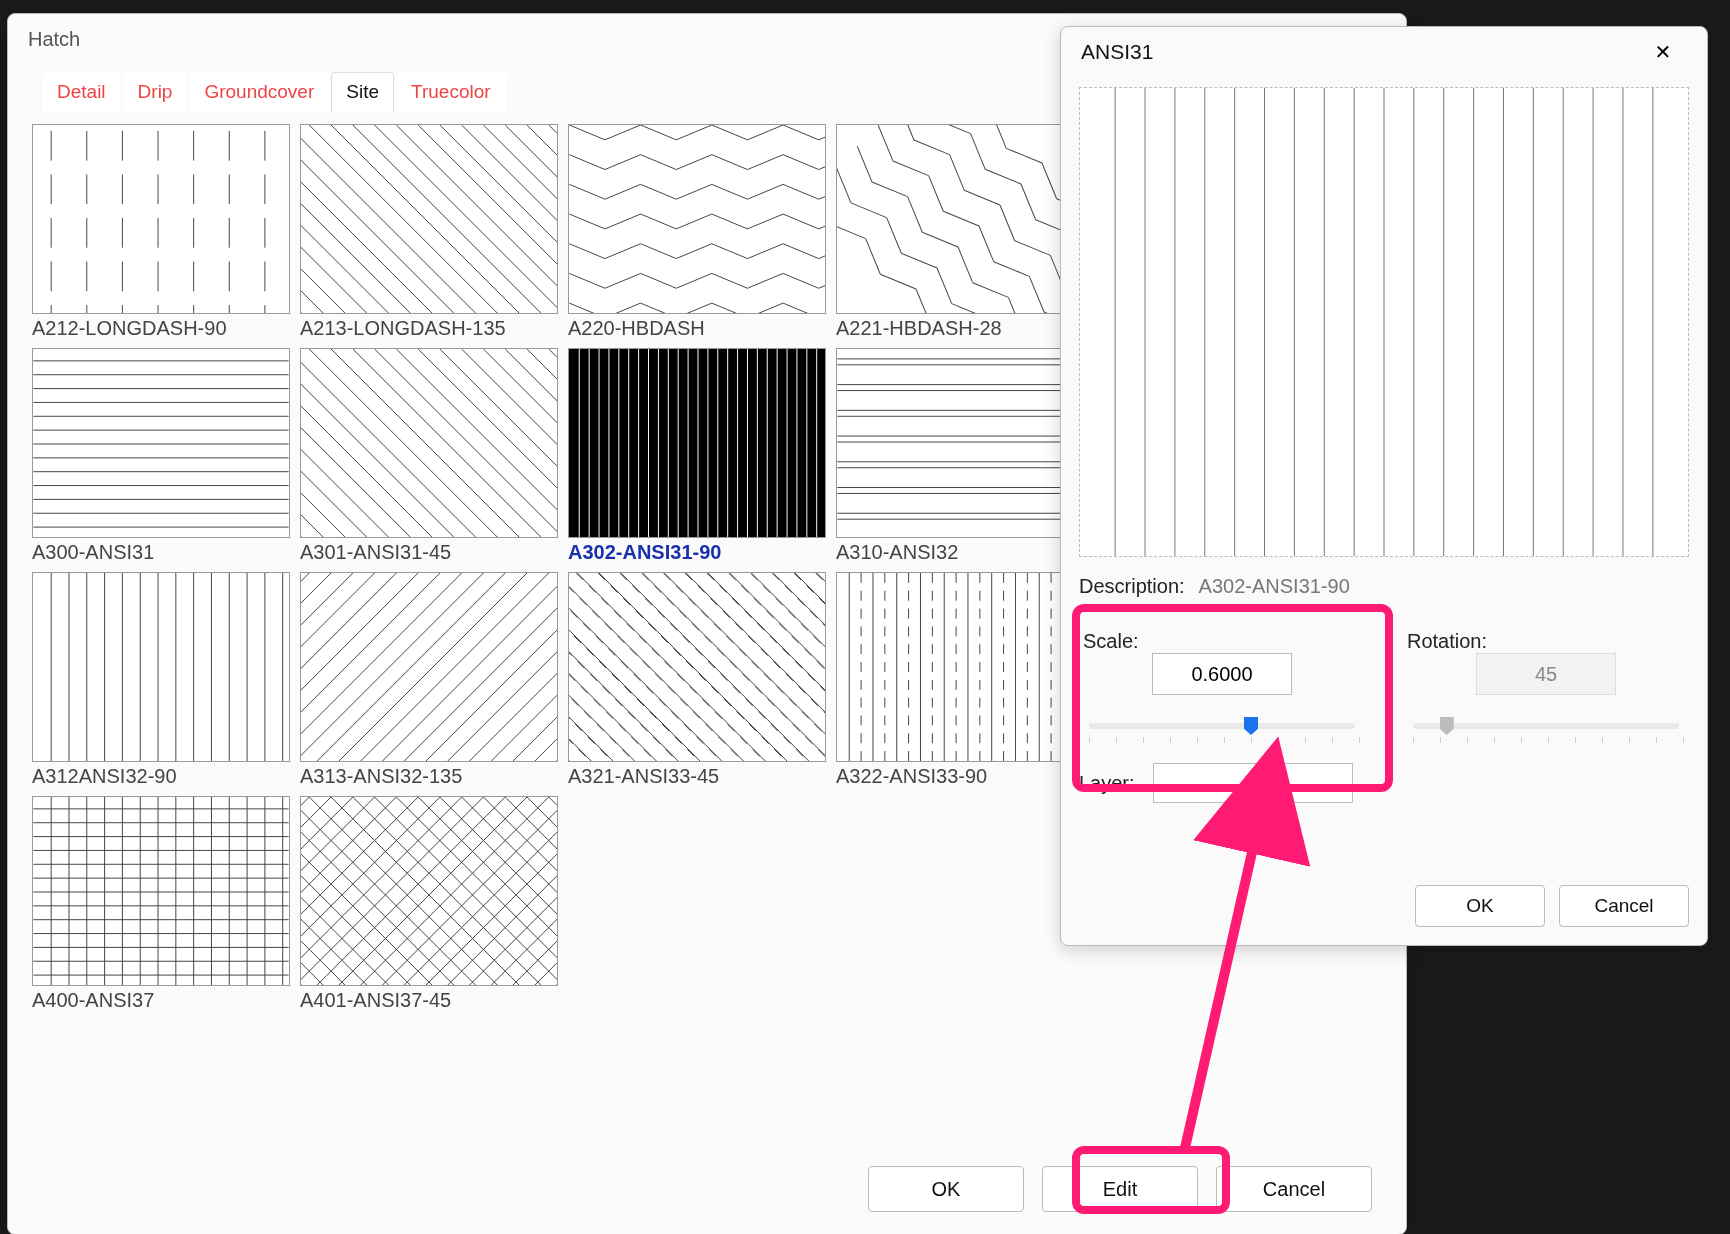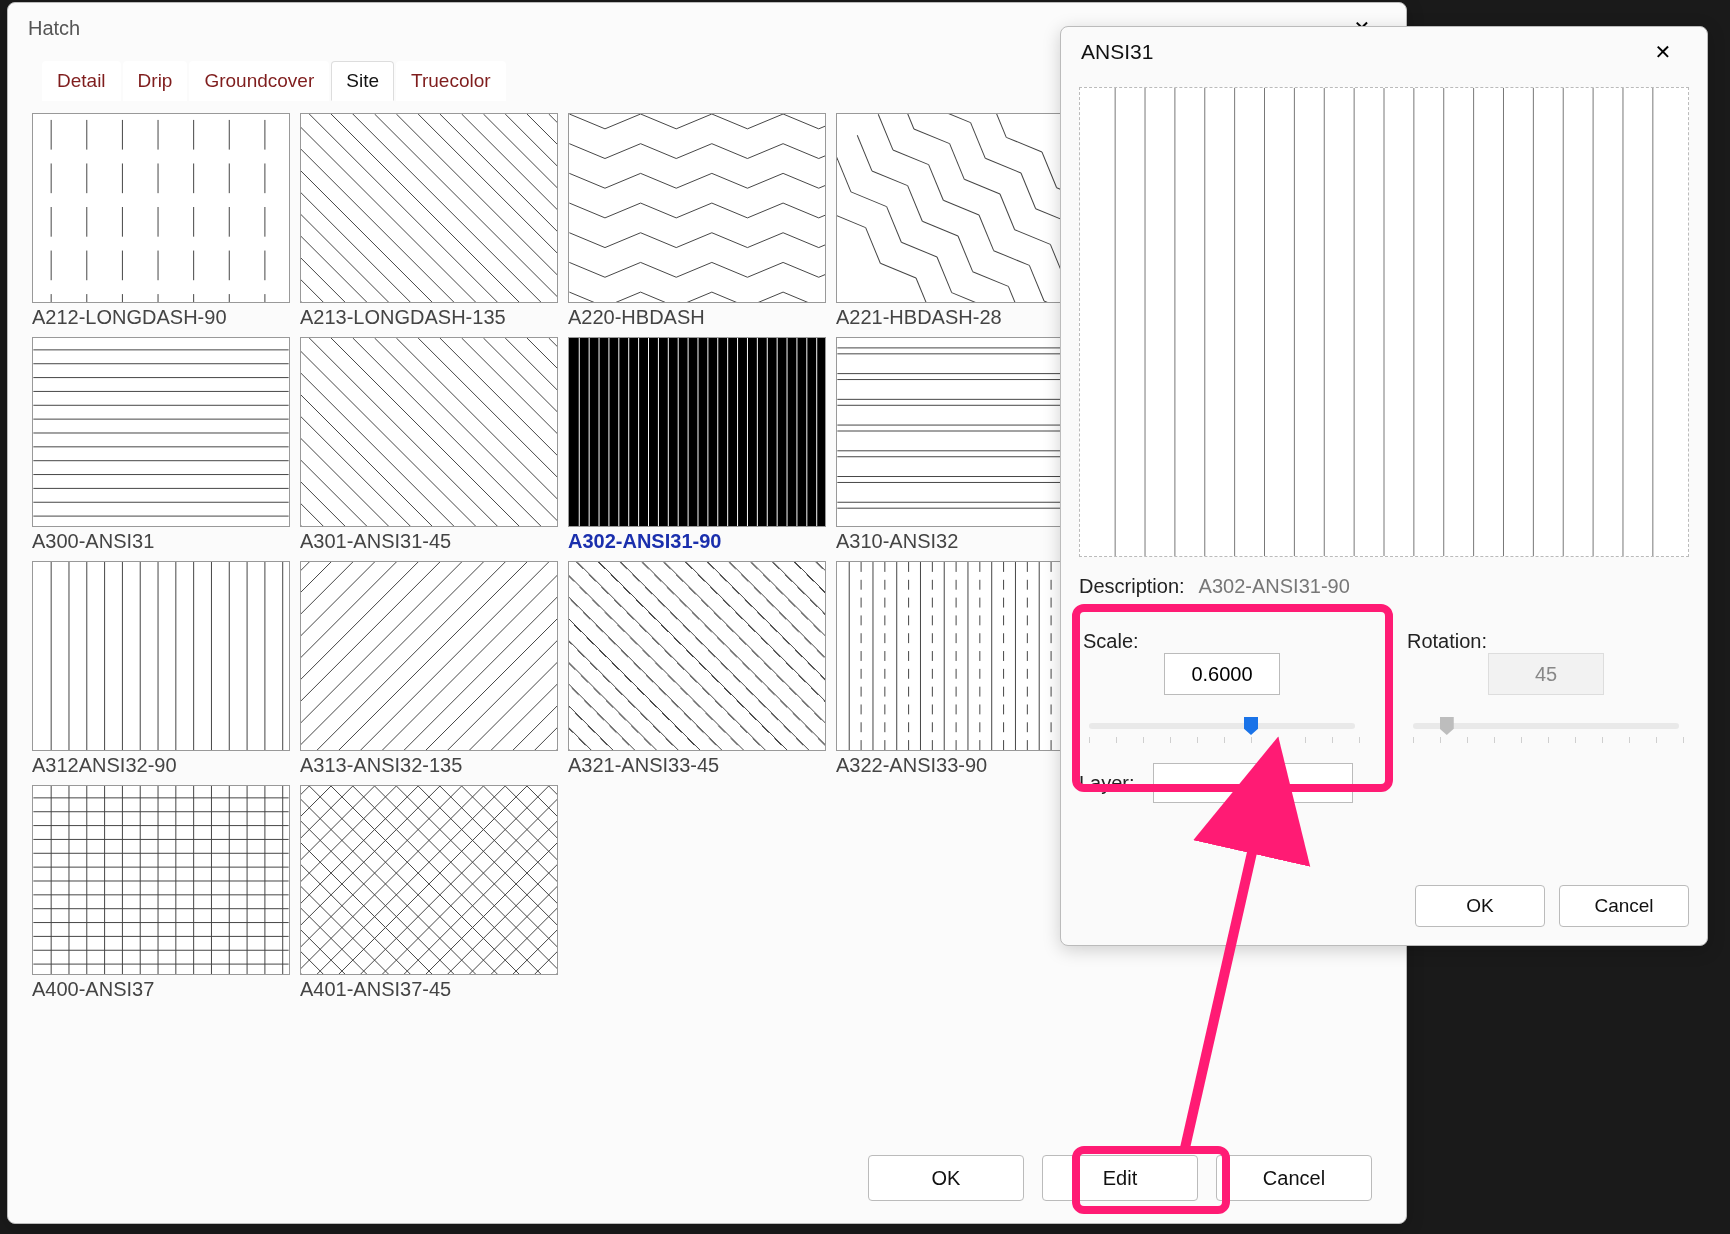--- a/index.html
+++ b/index.html
@@ -1,23 +1,23 @@
 <!DOCTYPE html>
 <html><head>
 <meta charset="utf-8">
 <style>
 * { box-sizing: border-box; margin: 0; padding: 0; font-family: "Segoe UI", Tahoma, sans-serif; }
 body { background: #1a1a1a; width: 1730px; height: 1234px; position: relative; }
 .dialog { position: absolute; background: #fff; border: 1px solid #bbb; border-radius: 8px; box-shadow: 0 4px 18px rgba(0,0,0,0.18); }
-.hatch-dialog { left: 7px; top: 2px; width: 1400px; height: 1222px; background: #fbfbfb; }
+.hatch-dialog { left: 7px; top: 13px; width: 1400px; height: 1222px; background: #fbfbfb; }
 .titlebar { height: 50px; display: flex; align-items: center; padding: 0 20px; font-size: 20px; color: #555; border-bottom: 0 solid transparent; }
 .titlebar .spacer { flex: 1; }
 .close-btn { width: 48px; height: 36px; display: flex; align-items: center; justify-content: center; font-size: 20px; color: #000; cursor: pointer; border-radius: 4px; }
 .tab-row { display: flex; gap: 2px; padding: 8px 34px 0; }
-.tab { padding: 8px 14px 8px; font-size: 19px; color: #7f1d1d; cursor: pointer; border-radius: 4px 4px 0 0; background: #fff; border: 1px solid transparent; }
+.tab { padding: 8px 14px 8px; font-size: 19px; color: #ef4444; cursor: pointer; border-radius: 4px 4px 0 0; background: #fff; border: 1px solid transparent; }
 .tab.active { color: #111; font-weight: 500; position: relative; border:1px solid #ddd; border-bottom-color:#fff; }
 .filter-row { display: flex; gap: 10px; padding: 6px 34px 0; }
 .filter-btn { padding: 12px 28px; font-size: 19px; color: #222; background: #fff; border: 1px solid #c9c9c9; border-radius: 4px; cursor: pointer; }
 .filter-btn.active { border-color: #888; }
 .grid { display: grid; grid-template-columns: repeat(5, 258px); gap: 8px 10px; padding: 12px 24px 12px; justify-content: start; align-content:start; }
 .cell { width: 258px; }
 .thumb { width: 258px; height: 190px; border: 1px solid #999; background: #fff; cursor: pointer; position: relative; overflow: hidden; }
 .thumb svg { width: 100%; height: 100%; display: block; }
 .thumb.selected { background:#000; }
 .cell .label { padding-top: 3px; font-size: 20px; color: #444; }
@@ -27,21 +27,21 @@
 
 .ansi-dialog { left: 1060px; top: 26px; width: 648px; height: 920px; background: #fafafa; }
 .ansi-dialog .titlebar { font-size: 21px; color: #111; }
 .preview { margin: 10px 18px 12px; height: 470px; border: 1px dashed #bbb; background: #fff; overflow: hidden; }
 .preview svg { width:100%; height:100%; display:block; }
 .desc-row { display:flex; gap:14px; align-items:center; padding:6px 18px; font-size:20px; color:#222; }
 .desc-row .val { color:#777; }
 .props { display:flex; gap:22px; padding:8px 10px; }
 .prop-box { flex:1; padding:18px 12px 10px; }
 .prop-box .title { font-size:20px; color:#222; }
-.prop-box .ival { width:116px; height:42px; margin:0 auto 18px; display:block; text-align:center; font-size:20px; border:1px solid #bbb; background:#fff; }
+.prop-box .ival { width:140px; height:42px; margin:0 auto 18px; display:block; text-align:center; font-size:20px; border:1px solid #bbb; background:#fff; }
 .prop-box.ro .ival { color:#888; border-color:#ddd; background:#f2f2f2; }
 .slider-wrap { position:relative; height:24px; }
 .track { position:absolute; left:6px; right:6px; top:10px; height:6px; background:#e9e9e9; border-radius:3px; }
 .tick { position:absolute; bottom:-6px; width:1px; height:6px; background:#cfcfcf; }
 .thumb-dot { position:absolute; top:4px; width:14px; height:18px; margin-left:-7px; clip-path: polygon(0 0, 100% 0, 100% 65%, 50% 100%, 0 65%); }
 .thumb-dot.blue { background:#1a73e8; }
 .thumb-dot.gray { background:#bdbdbd; }
 .layer-row { display:flex; align-items:center; gap:18px; padding:8px 18px 0; font-size:20px; color:#222; }
 .layer-row input { width:200px; height:40px; border:1px solid #bbb; padding:0 8px; font-size:18px; }
 .ansi-buttons { position:absolute; right:18px; bottom:18px; display:flex; gap:14px; }

